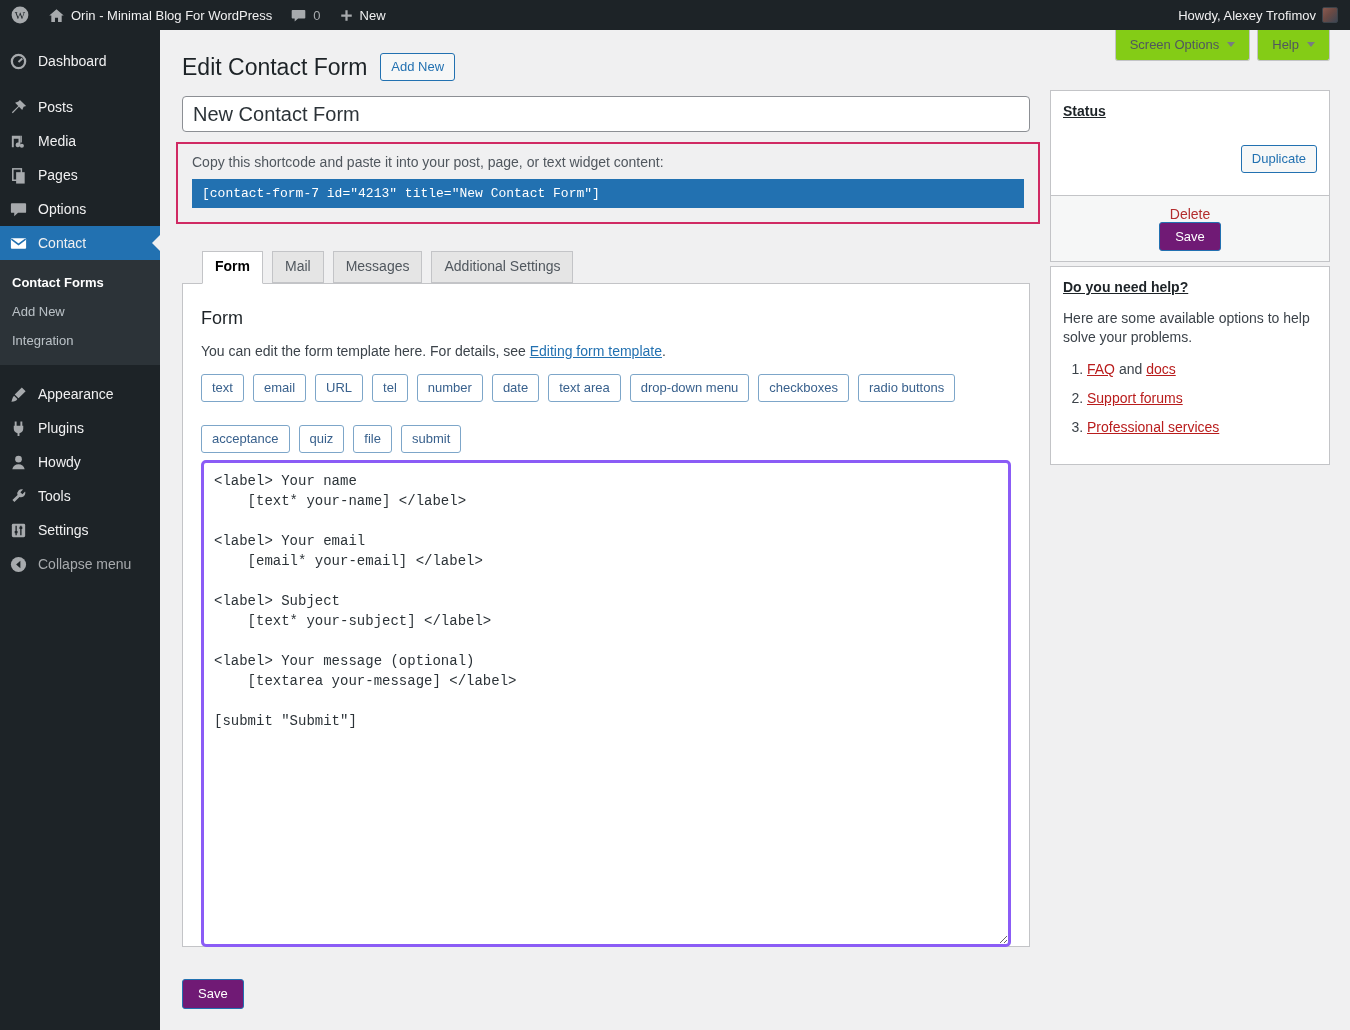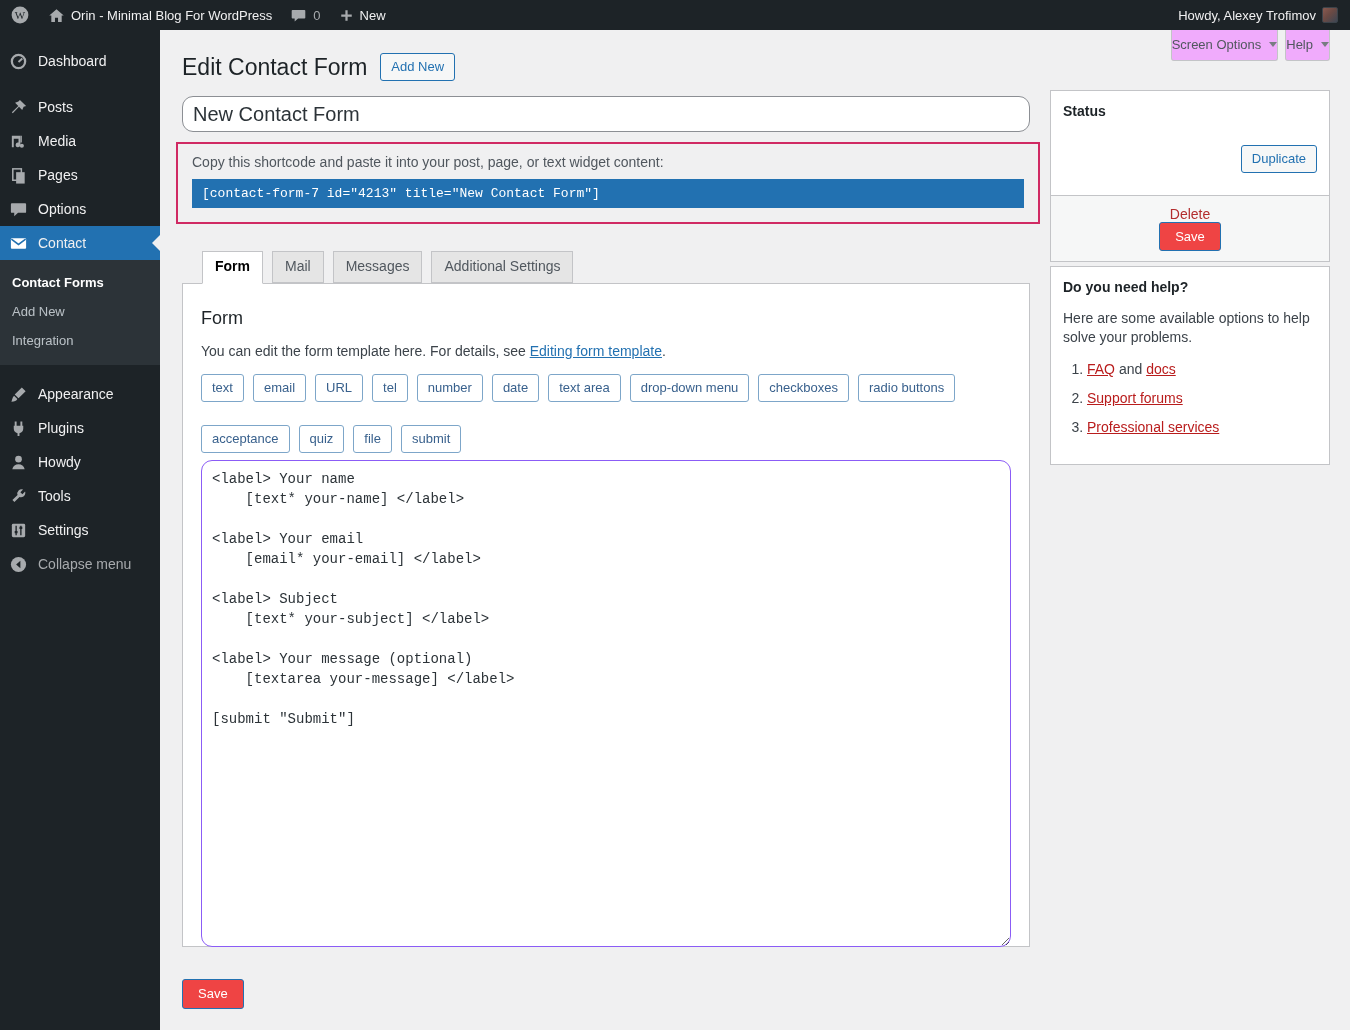--- a/index.html
+++ b/index.html
@@ -48,42 +48,42 @@
   .submenu { background:#2c3338; padding:8px 0 10px; }
   .submenu-item { padding:7px 12px; font-size:13px; color:rgba(240,246,252,.72); cursor:pointer; }
   .submenu-item.current { color:#fff; font-weight:700; }
 
   
   #wrap { position:absolute; left:160px; top:30px; width:1190px; height:1000px; }
 
   
   .screen-meta { position:absolute; top:0; right:20px; display:flex; gap:7px; z-index:5; }
   .meta-btn {
-    display:flex; align-items:center; gap:8px; background:#f0abfc;
+    display:flex; align-items:center; gap:8px; background:#84cc16;
     border:1px solid #c3c4c7; border-top:none; border-radius:0 0 3px 3px;
-    padding:7px 0 8px; font-size:13px; color:#50575e; cursor:pointer;
+    padding:7px 14px 8px; font-size:13px; color:#50575e; cursor:pointer;
   }
   .caret { width:0; height:0; border-left:4px solid transparent; border-right:4px solid transparent; border-top:5px solid #787c82; }
 
   .main-col { position:absolute; left:22px; top:0; width:772px; }
 
   .page-header { display:flex; align-items:center; gap:13px; margin-top:22px; }
   .page-header h1 { margin:0; font-size:23px; font-weight:400; color:#1d2327; line-height:30px; }
   .btn-secondary {
     font-size:13px; background:#f6f7f7; color:#2271b1; border:1px solid #2271b1;
     border-radius:3px; padding:5px 10px; cursor:pointer; font-family:inherit; line-height:1.2;
   }
   .btn-primary {
-    font-size:13px; background:#ef4444; color:#fff; border:1px solid #2271b1;
+    font-size:13px; background:#701a75; color:#fff; border:1px solid #2271b1;
     border-radius:3px; padding:6px 15px; cursor:pointer; font-family:inherit; line-height:1.2;
   }
 
   #title-input {
     display:block; margin-top:14px; width:848px; height:36px;
-    border:1px solid #8c8f94; border-radius:11px; background:#fff;
+    border:1px solid #8c8f94; border-radius:4px; background:#fff;
     padding:4px 10px; font-size:20px; color:#2c3338; font-family:inherit;
   }
 
   
   .shortcode-box {
     margin:10px 0 0 -6px; width:864px; border:2px solid #d02a63;
     padding:10px 12px 14px;
   }
   .shortcode-box p { margin:0 0 9px 2px; font-size:14px; color:#50575e; }
   .shortcode-strip {
@@ -114,30 +114,30 @@
   .panel h2 { margin:0 0 14px; font-size:18px; font-weight:400; color:#1d2327; line-height:21px; }
   .panel .hint { margin:0 0 14px; font-size:14px; color:#3c434a; line-height:17px; }
   .panel .hint a { color:#2271b1; text-decoration:underline; cursor:pointer; }
   .tagbtns { display:flex; flex-wrap:wrap; gap:23px 9px; }
   .tagbtn {
     font-size:13px; padding:4px 10px 5px; background:#fff; color:#39618d;
     border:1px solid #7da6c9; border-radius:3px; cursor:pointer; font-family:inherit; line-height:17px;
   }
   #template-textarea {
     display:block; margin-top:7px; width:810px; height:487px;
-    border:1px solid #8b5cf6; border-radius:11px; background:#fff;
+    border:3px solid #8b5cf6; border-radius:5px; background:#fff;
     padding:8px 10px; font-family:"Liberation Mono","DejaVu Sans Mono",monospace;
     font-size:14px; line-height:20px; color:#2c3338; resize:both;
   }
   .save-bottom { margin-top:32px; }
 
   
   .side-col { position:absolute; left:890px; top:60px; width:280px; }
   .metabox { background:#fff; border:1px solid #c3c4c7; }
-  .metabox h3 { margin:0; padding:12px; font-size:14px; font-weight:700; color:#1d2327; }
+  .metabox h3 { margin:0; padding:12px; font-size:14px; font-weight:700; color:#1d2327;text-decoration:underline; }
   .status-inside { padding:14px 12px 22px; display:flex; justify-content:flex-end; }
   .status-footer {
     display:flex; justify-content:space-between; align-items:center;
     background:#f6f7f7; border-top:1px solid #c3c4c7; padding:10px 12px;flex-direction:column;
   }
   .delete-link { color:#b32d2e; font-size:14px; cursor:pointer; text-decoration:none; }
   .help-box { margin-top:4px; }
   .help-inside { padding:2px 12px 16px; font-size:14px; color:#3c434a; }
   .help-inside p { margin:0 0 14px; line-height:19px; }
   .help-inside ol { margin:0 0 2px 24px; padding:0; }

